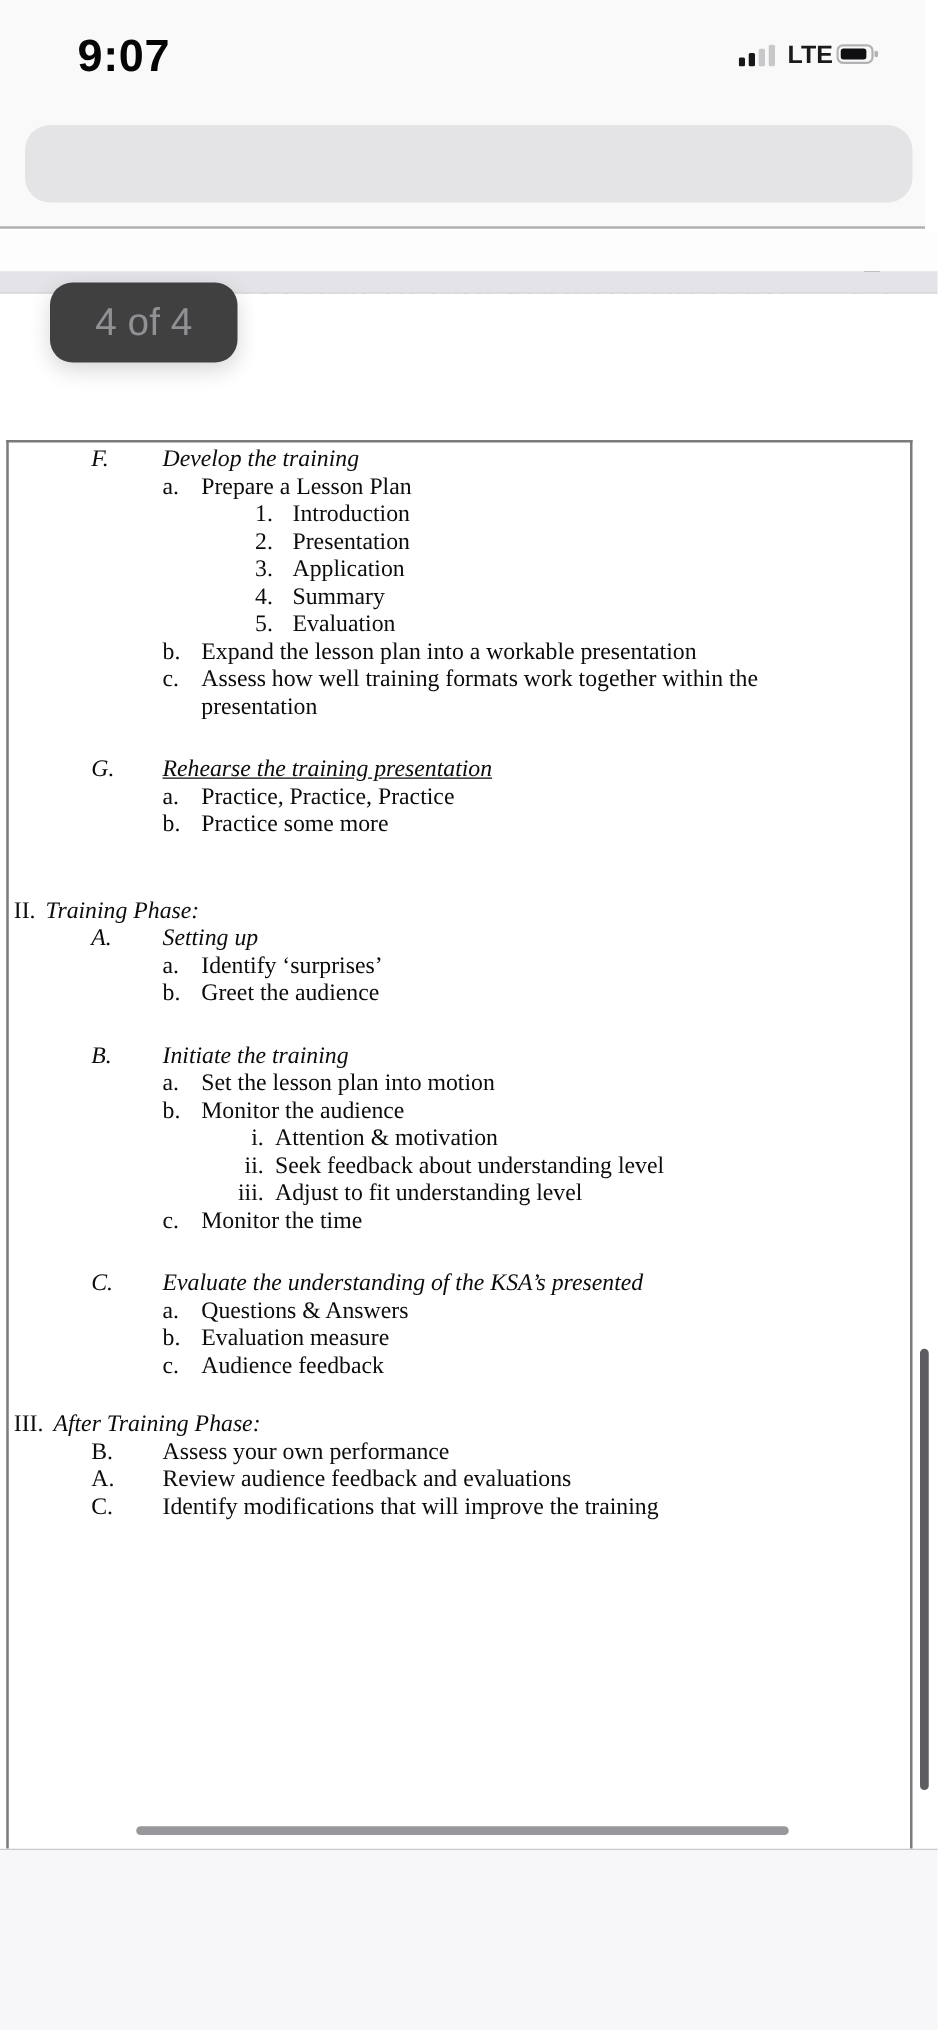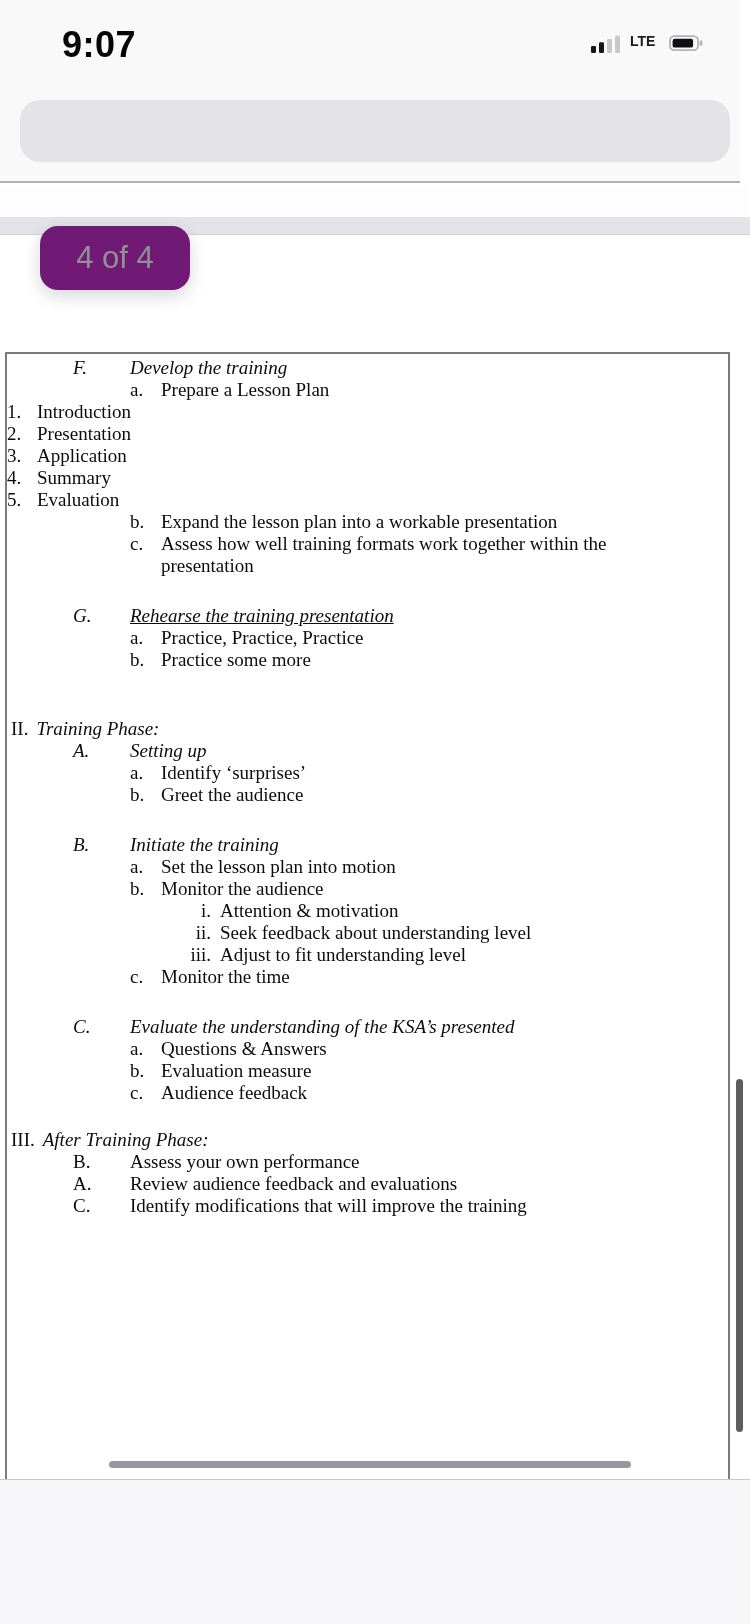--- a/index.html
+++ b/index.html
@@ -4,50 +4,50 @@
 <style>
   html,body{margin:0;padding:0;}
   body{width:750px;height:1624px;position:relative;background:#ffffff;
        font-family:"Liberation Sans",sans-serif;-webkit-font-smoothing:antialiased;overflow:hidden;}
 
   
   .header{position:absolute;left:0;top:0;width:740px;height:183px;background:#f9f9f9;
           border-bottom:2px solid #b1b1b5;box-sizing:border-box;}
   .time{position:absolute;left:62px;top:24px;font-size:36px;font-weight:600;color:#050505;letter-spacing:.5px;}
   .signal{position:absolute;left:591px;top:35px;width:34px;height:19px;}
-  .lte{position:absolute;left:630px;top:33px;font-size:14px;font-weight:600;color:#1a1a1c;}
+  .lte{position:absolute;left:630px;top:33px;font-size:20px;font-weight:600;color:#1a1a1c;}
   .battery{position:absolute;left:669px;top:35px;width:34px;height:17px;}
 
   .urlpill{position:absolute;left:20px;top:100px;width:710px;height:62px;background:#e4e4e6;
            border-radius:20px;}
   .lockwrap{position:absolute;left:22px;top:118px;width:18px;height:27px;}
   .urltext{position:absolute;left:72px;top:100px;height:62px;line-height:62px;font-size:33px;color:#18181a;white-space:nowrap;}
   .urltext .sub{color:#a7a7ac;}
   .reloadwrap{position:absolute;right:17px;top:111px;width:34px;height:40px;}
 
   
   .strip-white{position:absolute;left:0;top:185px;width:750px;height:32px;background:#fdfdfe;}
   .strip-gray{position:absolute;left:0;top:217px;width:750px;height:17px;background:#e4e4e8;border-bottom:1px solid #d0d0d4;}
-  .pagebadge{position:absolute;left:40px;top:226px;width:150px;height:64px;background:#701a75;border-radius:18px;
+  .pagebadge{position:absolute;left:40px;top:226px;width:150px;height:64px;background:#404040;border-radius:18px;
              box-shadow:0 6px 18px rgba(0,0,0,.16);display:flex;align-items:center;justify-content:center;
              font-size:31px;color:#909095;z-index:5;}
 
   
   .content{position:absolute;left:0;top:235px;width:750px;height:1244px;background:#ffffff;}
   .docbox{position:absolute;left:5px;top:117px; 
           width:725px;height:1127px;box-sizing:border-box;
           border-top:2px solid #7b7b7e;border-left:2px solid #7b7b7e;border-right:2px solid #7b7b7e;
           padding-top:3px;overflow:hidden;
           font-family:"Liberation Serif",serif;font-size:19px;line-height:22px;color:#0c0c0c;}
   .row{white-space:nowrap;}
   .lbl{display:inline-block;}
   .t-letter{padding-left:66px;} .t-letter .lbl{width:57px;}
   .t-alpha{padding-left:123px;} .t-alpha .lbl{width:31px;}
   .t-cont{padding-left:154px;}
-  .t-num{} .t-num .lbl{width:30px;}
+  .t-num{padding-left:197px;} .t-num .lbl{width:30px;}
   .t-rom{padding-left:123px;} .t-rom .lbl{width:81px;text-align:right;margin-right:9px;}
   .t-sec{padding-left:4px;} .t-sec .lbl{margin-right:8px;}
   .t-letter.it .lbl,.t-letter.it .txt{font-style:italic;}
   .t-sec .txt{font-style:italic;}
 
   
   .vscroll{position:absolute;left:736px;top:1079px;width:7px;height:353px;background:#5d5d61;border-radius:4px;z-index:6;}
   .hscroll{position:absolute;left:109px;top:1461px;width:522px;height:7px;background:#98989c;border-radius:4px;z-index:6;}
 
   

